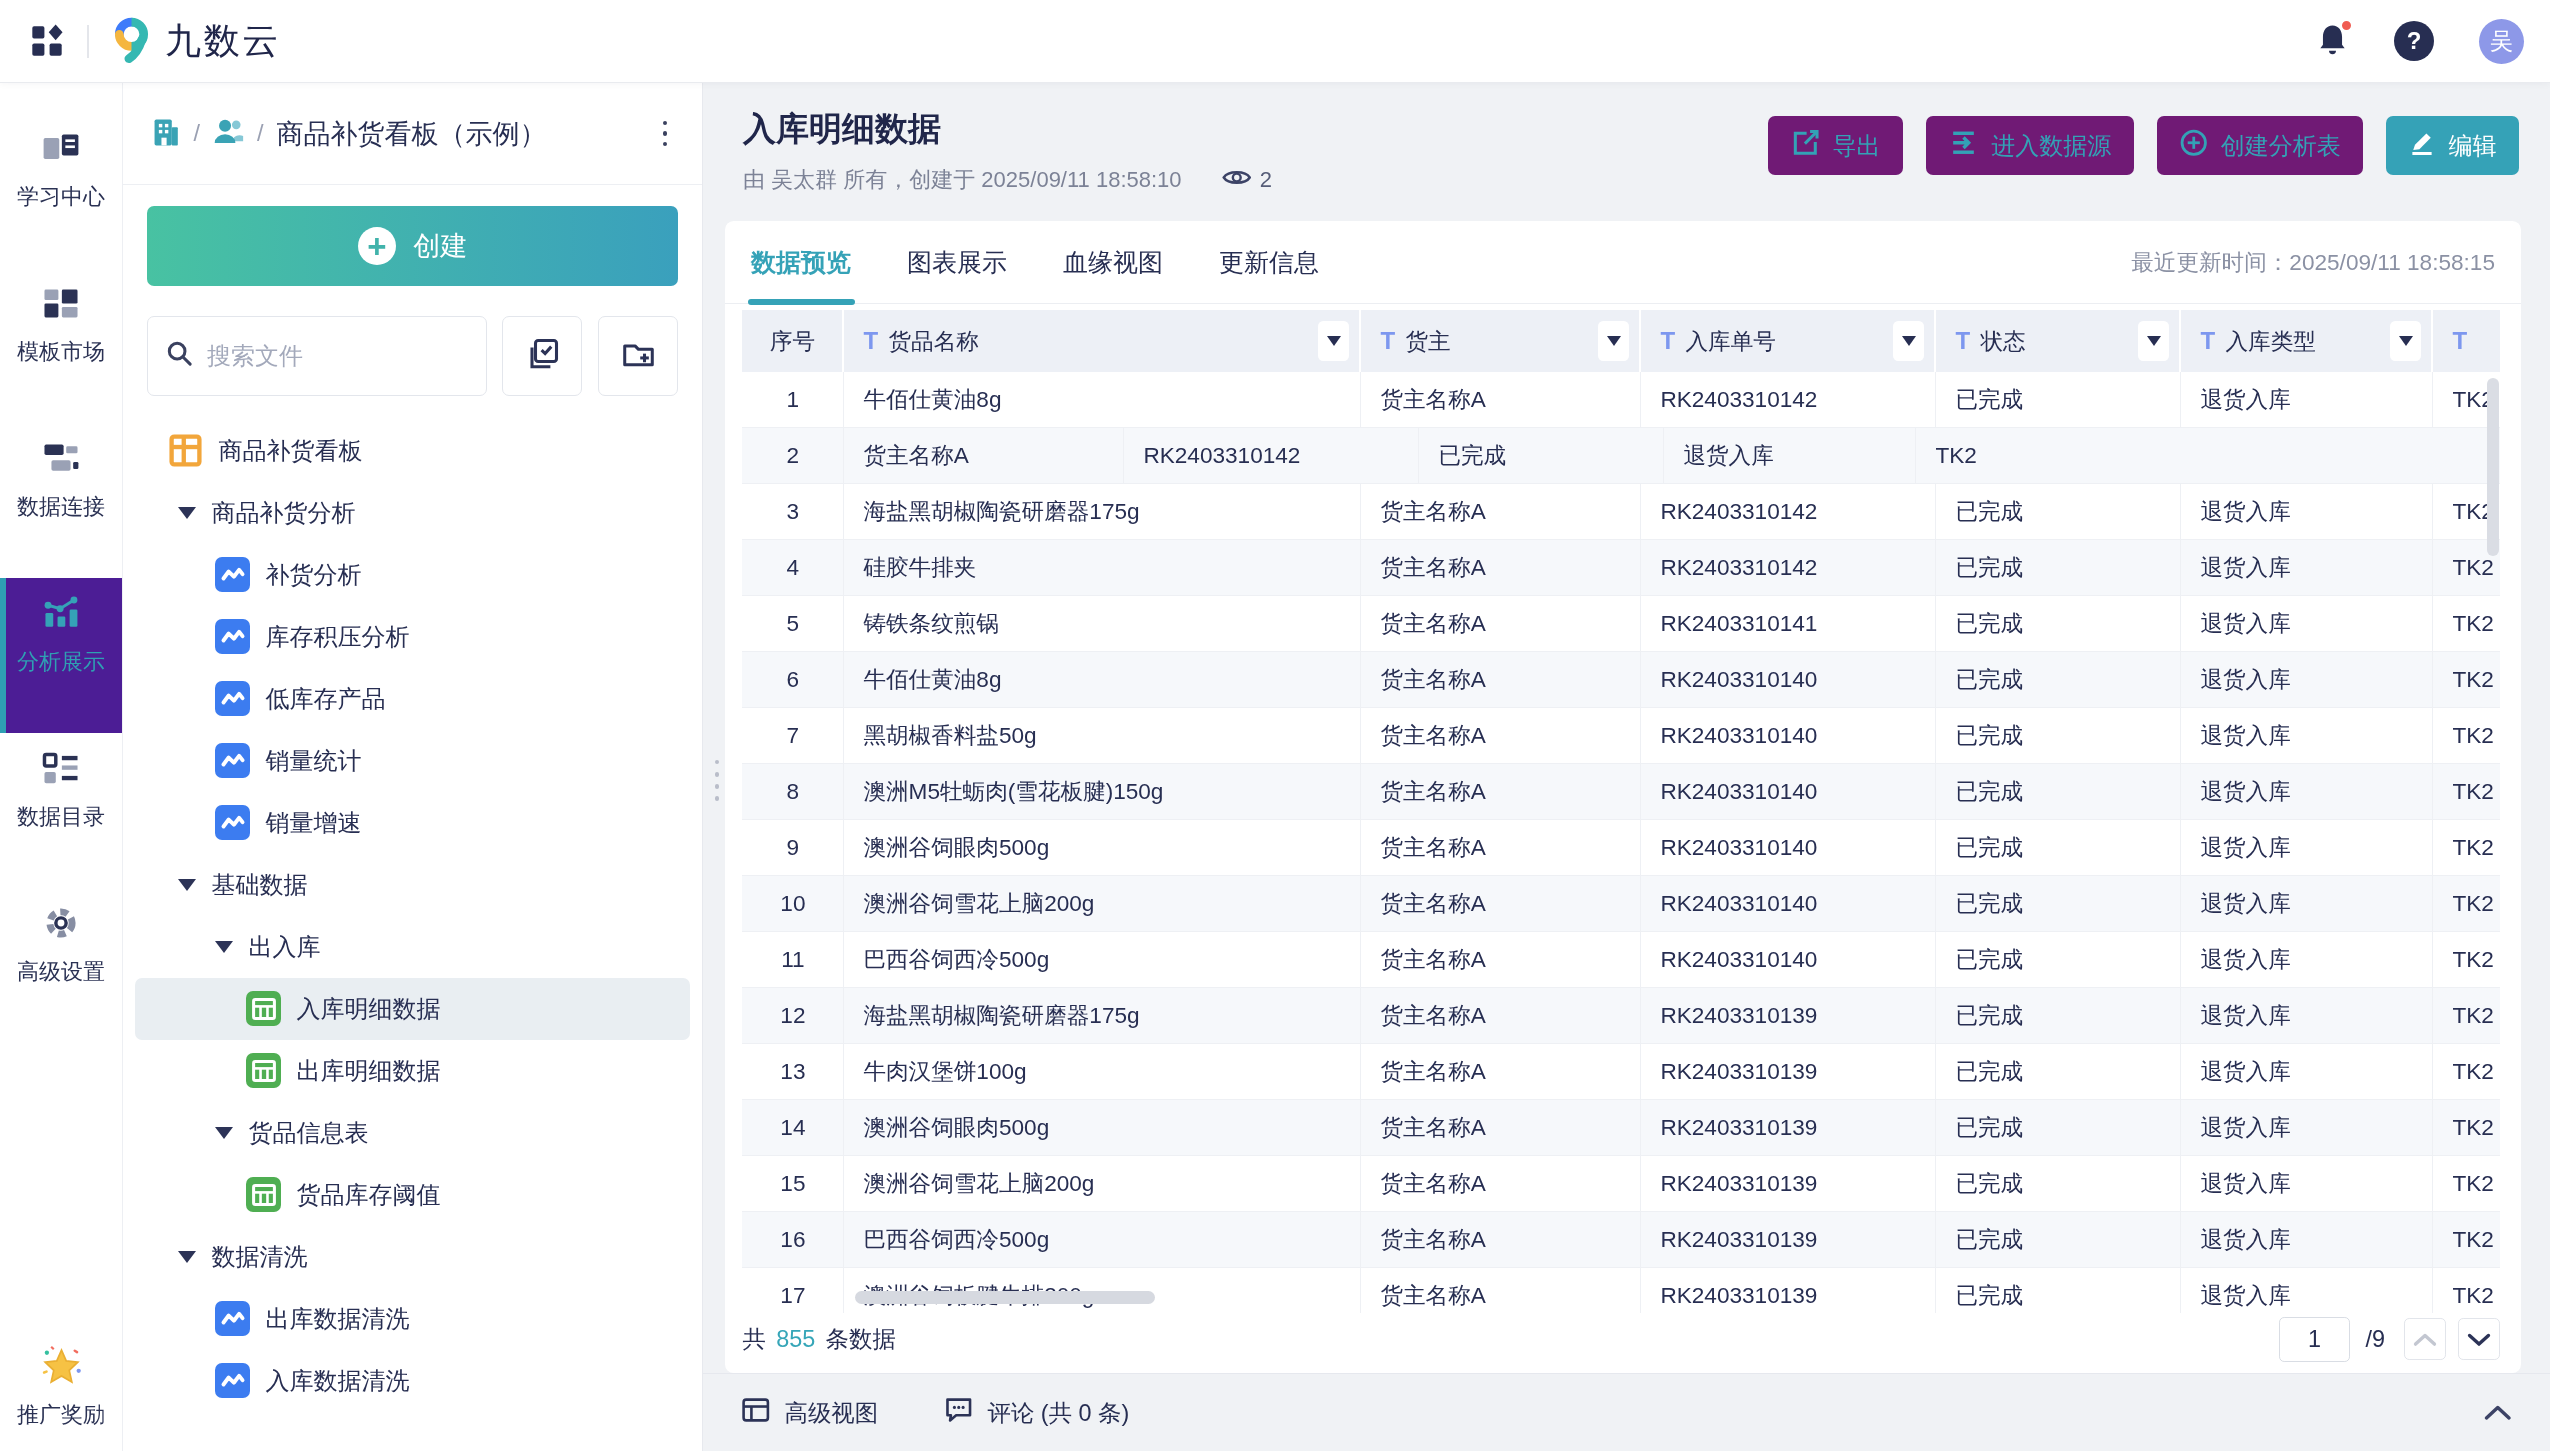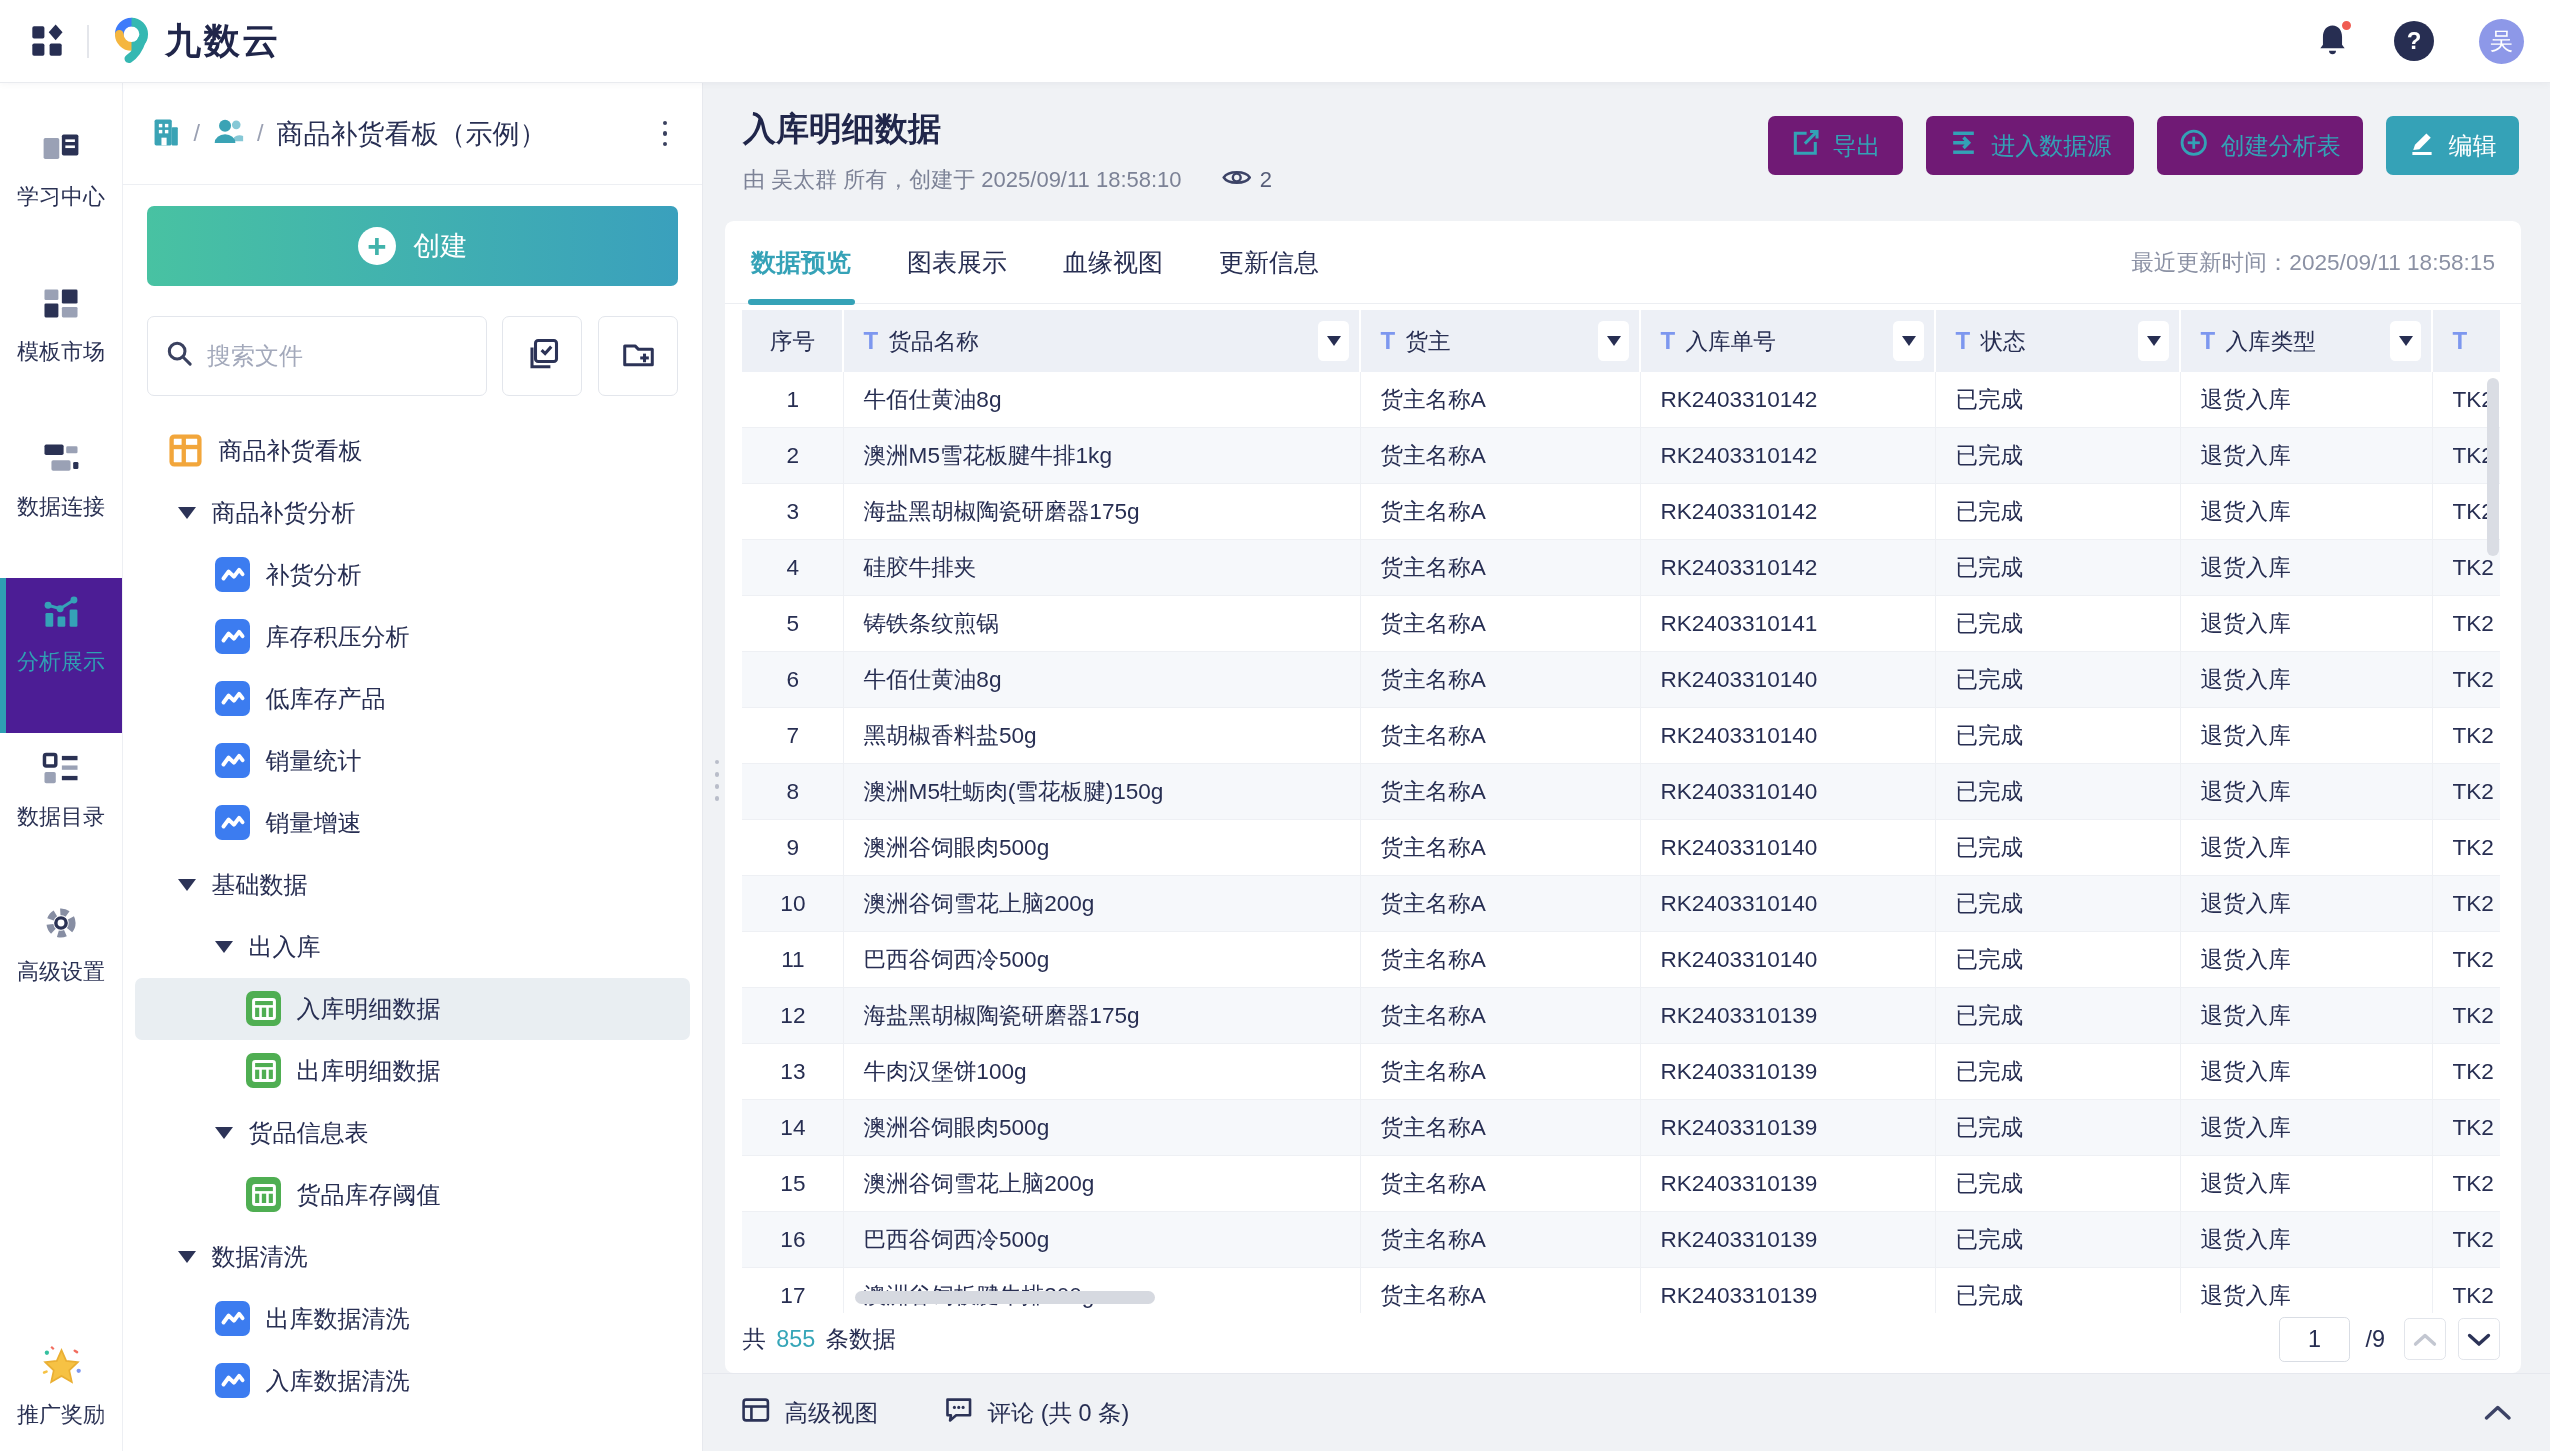--- a/index.html
+++ b/index.html
@@ -4,21 +4,21 @@
 <style>
   * { margin:0; padding:0; box-sizing:border-box; }
   html,body { width:2550px; height:1451px; overflow:hidden; }
   body { position:relative; background:#f0f2f5; font-family:"Liberation Sans","DejaVu Sans",sans-serif; color:#272e52; }
 
   
   .topbar { position:absolute; top:0; left:0; right:0; height:83px; background:#fff; display:flex; align-items:center; padding:0 26px; border-bottom:0.9px solid #e9ebef; box-shadow:0 1.7px 7px rgba(20,30,60,.04); z-index:50; }
   .apps-btn { width:42px; height:42px; display:flex; align-items:center; justify-content:center; cursor:pointer; }
   .topbar-divider { width:1.7px; height:33px; background:#e4e6eb; margin:0 19px; }
   .brand { display:flex; align-items:center; gap:10.4px; cursor:pointer; }
-  .brand-name { font-size:36px; font-weight:bold; color:#20264a; letter-spacing:2.6px; }
+  .brand-name { font-size:36px; font-weight:normal; color:#20264a; letter-spacing:2.6px; }
   .topbar-right { margin-left:auto; display:flex; align-items:center; gap:45px; }
   .bell-wrap { position:relative; cursor:pointer; }
   .red-dot { position:absolute; top:-2.6px; right:-4.3px; width:13px; height:13px; background:#f05c52; border-radius:50%; border:2.6px solid #fff; }
   .help-circle { width:40px; height:40px; border-radius:50%; background:#272e52; color:#fff; font-size:24px; font-weight:bold; display:flex; align-items:center; justify-content:center; cursor:pointer; }
   .avatar { width:45px; height:45px; border-radius:50%; background:#8d98e8; color:#fff; font-size:23.4px; display:flex; align-items:center; justify-content:center; cursor:pointer; }
 
   
   .rail { position:absolute; top:83px; bottom:0; left:0; width:123px; background:#fff; border-right:0.9px solid #edeff3; display:flex; flex-direction:column; padding-top:29.5px; z-index:20; }
   .rail-item { height:155px; display:flex; flex-direction:column; align-items:center; gap:12px; padding-top:14px; cursor:pointer; }
   .rail-item .rail-label { font-size:22px; color:#2b3254; }
@@ -524,21 +524,20 @@
             <div class="td c0 center">1</div>
             <div class="td c1">牛佰仕黄油8g</div>
             <div class="td c2">货主名称A</div>
             <div class="td c3">RK2403310142</div>
             <div class="td c4">已完成</div>
             <div class="td c5">退货入库</div>
             <div class="td c6">TK2</div>
           </div>
           <div class="tr even">
             <div class="td c0 center">2</div>
-            <div class="td c1">澳洲M5雪花板腱牛排1kg</div>
             <div class="td c2">货主名称A</div>
             <div class="td c3">RK2403310142</div>
             <div class="td c4">已完成</div>
             <div class="td c5">退货入库</div>
             <div class="td c6">TK2</div>
           </div>
           <div class="tr">
             <div class="td c0 center">3</div>
             <div class="td c1">海盐黑胡椒陶瓷研磨器175g</div>
             <div class="td c2">货主名称A</div>

